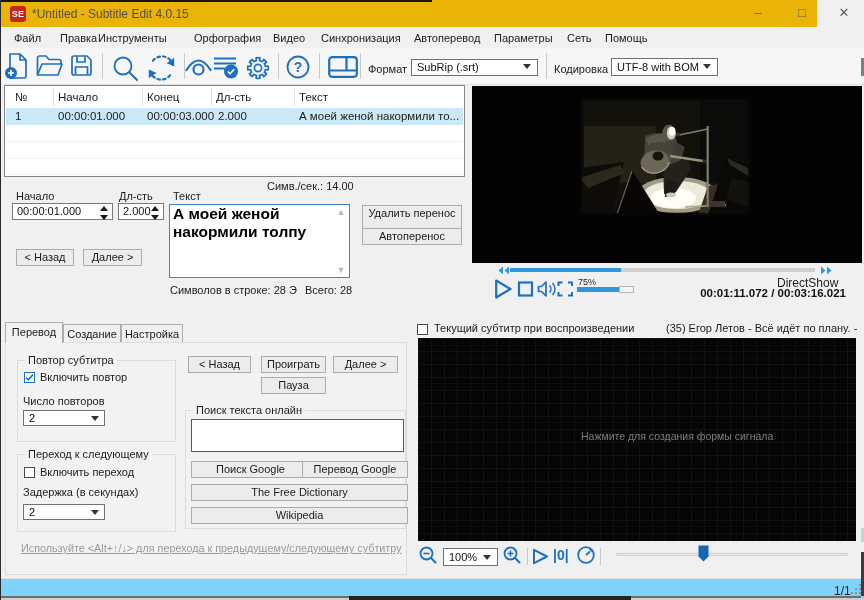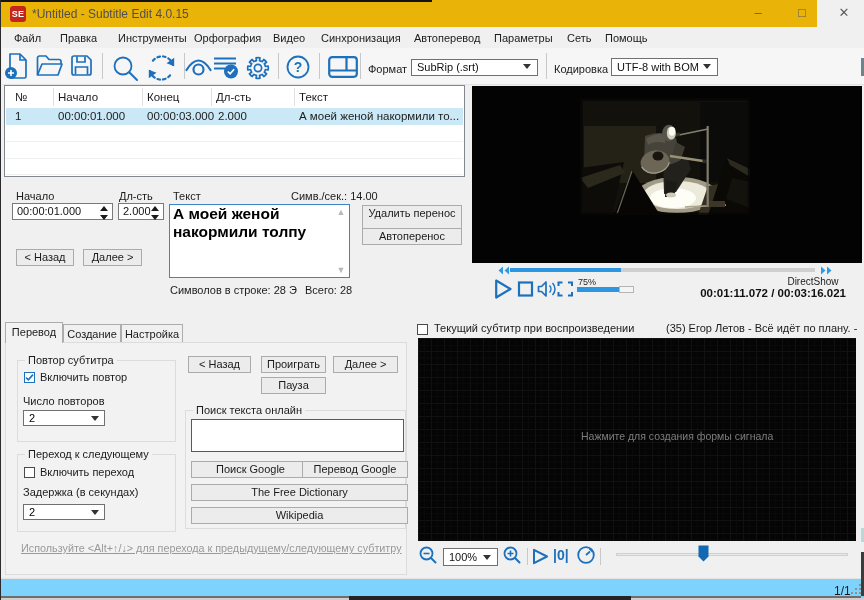--- a/index.html
+++ b/index.html
@@ -82,21 +82,21 @@
     <div id="title">*Untitled - Subtitle Edit 4.0.15</div>
     <div class="winbtn" style="left:750px;">–</div>
     <div class="winbtn" style="left:794px;">□</div>
     <div class="winbtn" style="left:836px;">✕</div>
   </div>
   <div id="topline"></div>
 
   <div id="menubar">
     <div class="mi" style="left:12px;">Файл</div>
     <div class="mi" style="left:58px;">Правка</div>
-    <div class="mi" style="left:116px;">Инструменты</div>
+    <div class="mi" style="left:96px;">Инструменты</div>
     <div class="mi" style="left:192px;">Орфография</div>
     <div class="mi" style="left:271px;">Видео</div>
     <div class="mi" style="left:319px;">Синхронизация</div>
     <div class="mi" style="left:412px;">Автоперевод</div>
     <div class="mi" style="left:492px;">Параметры</div>
     <div class="mi" style="left:565px;">Сеть</div>
     <div class="mi" style="left:603px;">Помощь</div>
   </div>
 
   <div id="toolbar">
@@ -182,21 +182,21 @@
       <div class="lv-c" style="left:293px;">А моей женой накормили то...</div>
     </div>
     <div class="lv-line" style="top:55px;"></div>
     <div class="lv-line" style="top:72px;"></div>
     <div class="lv-line" style="top:88px;"></div>
   </div>
 
   <div class="lbl" style="left:15px; top:190px;">Начало</div>
   <div class="lbl" style="left:118px; top:190px;">Дл-сть</div>
   <div class="lbl" style="left:172px; top:190px;">Текст</div>
-  <div class="lbl" style="left:266px; top:190px;margin-left:24px;">Симв./сек.: 14.00</div>
+  <div class="lbl" style="left:266px; top:180px;">Симв./сек.: 14.00</div>
   <div class="spin" style="left:11px; top:203px; width:101px; height:17px;">
       <span class="txt">00:00:01.000</span>
       <span class="updn"></span>
     </div>
   <div class="spin" style="left:117px; top:203px; width:46px; height:17px;">
       <span class="txt">2.000</span>
       <span class="updn"></span>
     </div>
   <div class="abs" style="left:334px; top:207px; width:12px; height:10px; color:#b9b9b9; font-size:9px; text-align:center; z-index:3;">▲</div>
   <div class="abs" style="left:334px; top:265px; width:12px; height:10px; color:#b9b9b9; font-size:9px; text-align:center; z-index:3;">▼</div>
@@ -262,21 +262,21 @@
     <svg class="abs" style="left:22px; top:15px;" width="80" height="22" viewBox="0 0 80 22">
       <path d="M2.2 2.5 L16.5 11 L2.2 19.5 Z" fill="none" stroke="#1d70bc" stroke-width="2.2" stroke-linejoin="round"></path>
       <rect x="25" y="4.5" width="13" height="13" fill="none" stroke="#1d70bc" stroke-width="2.2"></rect>
       <path d="M44.5 8.5 h3 l4.5 -4.5 v14 l-4.5 -4.5 h-3 z" fill="none" stroke="#1d70bc" stroke-width="1.7" stroke-linejoin="round"></path>
       <path d="M55.5 7.5 a5 5 0 0 1 0 7 M58.5 5 a8.5 8.5 0 0 1 0 12" fill="none" stroke="#1d70bc" stroke-width="1.5"></path>
       <path d="M64.5 8 v-3.5 h4 M74 4.5 h4 v3.5 M78 14 v3.5 h-4 M68.5 17.5 h-4 v-3.5" fill="none" stroke="#1d70bc" stroke-width="2"></path>
     </svg>
     <div class="abs" style="left:106px; top:14px; font-size:9px; color:#222;">75%</div>
     <div class="abs" style="left:105px; top:24px; width:42px; height:5px; background:#2d96e0;"></div>
     <div class="abs" style="left:147px; top:23px; width:15px; height:7px; background:#f4f4f4; border:1px solid #b5b5b5;"></div>
-    <div class="abs" style="left:305px; top:13px; width:72px; font-size:10px; color:#222; text-align:center;">DirectShow</div>
+    <div class="abs" style="left:305px; top:13px; width:72px; font-size:12px; color:#222; text-align:left;">DirectShow</div>
     <div class="abs" style="left:194px; top:24px; width:180px; font-size:11.5px; font-weight:bold; color:#111; text-align:right;">00:01:11.072 / 00:03:16.021</div>
   </div>
 
   <div id="tabctrl">
     <div id="tab1" class="tab" style="left:0px; width:58px;">Перевод</div>
     <div class="tab" style="left:58px; width:58px;">Создание</div>
     <div class="tab" style="left:116px; width:62px;">Настройка</div>
     <div id="tabpage"></div>
     <div class="groupbox" style="left:12px; top:38px; width:159px; height:82px;">
       <div class="gb-t">Повтор субтитра</div>

